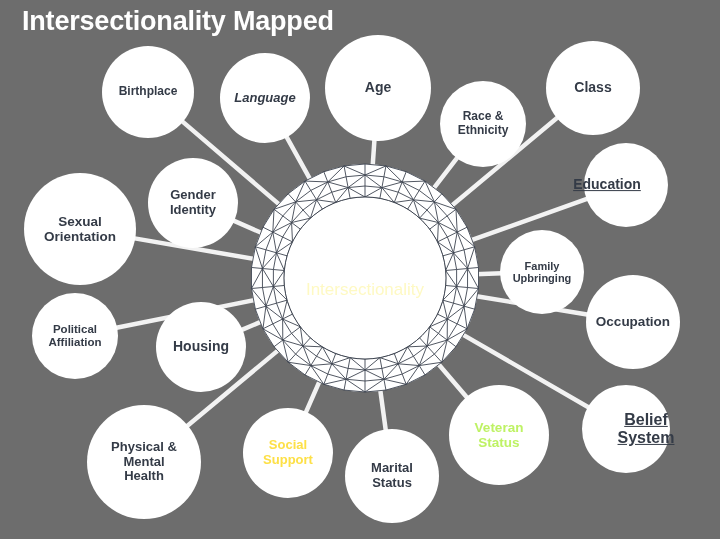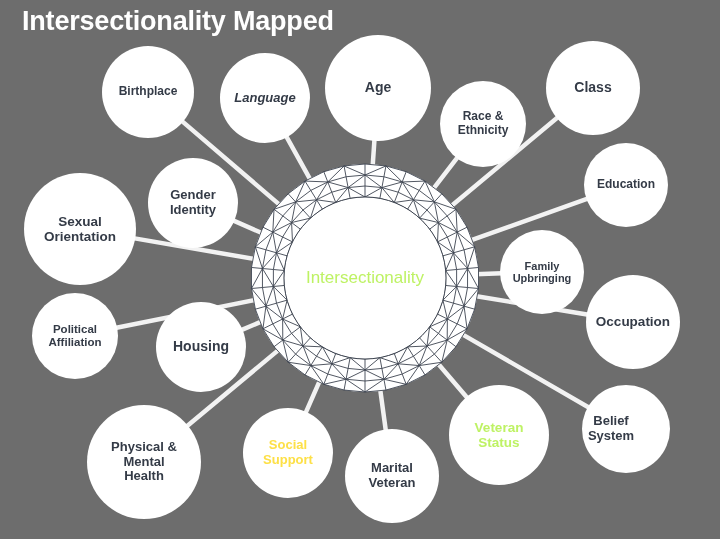--- a/index.html
+++ b/index.html
@@ -56,26 +56,27 @@
     font-weight: bold;
     line-height: 1.13;
     pointer-events: none;
     z-index: 4;
     transform: translate(-50%, -50%);
     white-space: pre-line;
   }
   .hub-label {
     position: absolute;
     text-align: center;
-    color: #bef264;
+    color: #fef9c3;
     font-size: 17px;
     font-weight: normal;
     z-index: 4;
     transform: translate(-50%, -50%);
     white-space: nowrap;
+    margin-top: 12px;
   }
 </style>
 </head>
 <body style="background: rgb(109, 109, 109);">
 
 <div id="stage" style="background: rgb(109, 109, 109);">
 
   <svg id="graph" viewBox="0 0 720 539" xmlns="http://www.w3.org/2000/svg">
     <g id="edges">
         <line x1="181.40729050407305" y1="120.63482043206261" x2="281.48177373981736" y2="206.41294891984347" stroke="#f2f2f2" stroke-width="4.5" stroke-linecap="round"></line>
@@ -465,30 +466,30 @@
 
   <div class="title">Intersectionality Mapped</div>
 
   <div id="labels">
       <div class="node-label" style="left: 148px; top: 92px; font-size: 12px; color: rgb(52, 59, 71); width: 86px;">Birthplace</div>
       <div class="node-label" style="left: 265px; top: 98px; font-size: 13px; color: rgb(52, 59, 71); width: 84px; font-style: italic;">Language</div>
       <div class="node-label" style="left: 378px; top: 88px; font-size: 14px; color: rgb(52, 59, 71); width: 100px;">Age</div>
       <div class="node-label" style="left: 483px; top: 124px; font-size: 12px; color: rgb(52, 59, 71); width: 80px;">Race &amp;
 Ethnicity</div>
       <div class="node-label" style="left: 593px; top: 88px; font-size: 14px; color: rgb(52, 59, 71); width: 88px;">Class</div>
-      <div class="node-label" style="left: 626px; top: 185px; font-size: 12px; color: rgb(52, 59, 71); width: 78px;">Education</div>
+      <div class="node-label" style="left: 607px; top: 185px; font-size: 14px; color: rgb(52, 59, 71); width: 78px; text-decoration: underline;">Education</div>
       <div class="node-label" style="left: 542px; top: 272px; font-size: 11px; color: rgb(52, 59, 71); width: 78px;">Family
 Upbringing</div>
       <div class="node-label" style="left: 633px; top: 322px; font-size: 13.5px; color: rgb(52, 59, 71); width: 88px;">Occupation</div>
-      <div class="node-label" style="left: 611px; top: 429px; font-size: 13px; color: rgb(52, 59, 71); width: 82px;">Belief
+      <div class="node-label" style="left: 646px; top: 429px; font-size: 16px; color: rgb(52, 59, 71); width: 82px; text-decoration: underline;">Belief
 System</div>
       <div class="node-label" style="left: 499px; top: 435px; font-size: 13.5px; color: #bef264; width: 94px;">Veteran
 Status</div>
       <div class="node-label" style="left: 392px; top: 476px; font-size: 13px; color: rgb(52, 59, 71); width: 88px;">Marital
-Veteran</div>
+Status</div>
       <div class="node-label" style="left: 288px; top: 453px; font-size: 13px; color: #fde047; width: 84px;">Social
 Support</div>
       <div class="node-label" style="left: 144px; top: 462px; font-size: 13px; color: rgb(52, 59, 71); width: 108px;">Physical &amp;
 Mental
 Health</div>
       <div class="node-label" style="left: 201px; top: 347px; font-size: 14px; color: rgb(52, 59, 71); width: 84px;">Housing</div>
       <div class="node-label" style="left: 75px; top: 336px; font-size: 11.5px; color: rgb(52, 59, 71); width: 80px;">Political
 Affiliation</div>
       <div class="node-label" style="left: 80px; top: 229px; font-size: 13.5px; color: rgb(52, 59, 71); width: 106px;">Sexual
 Orientation</div>

